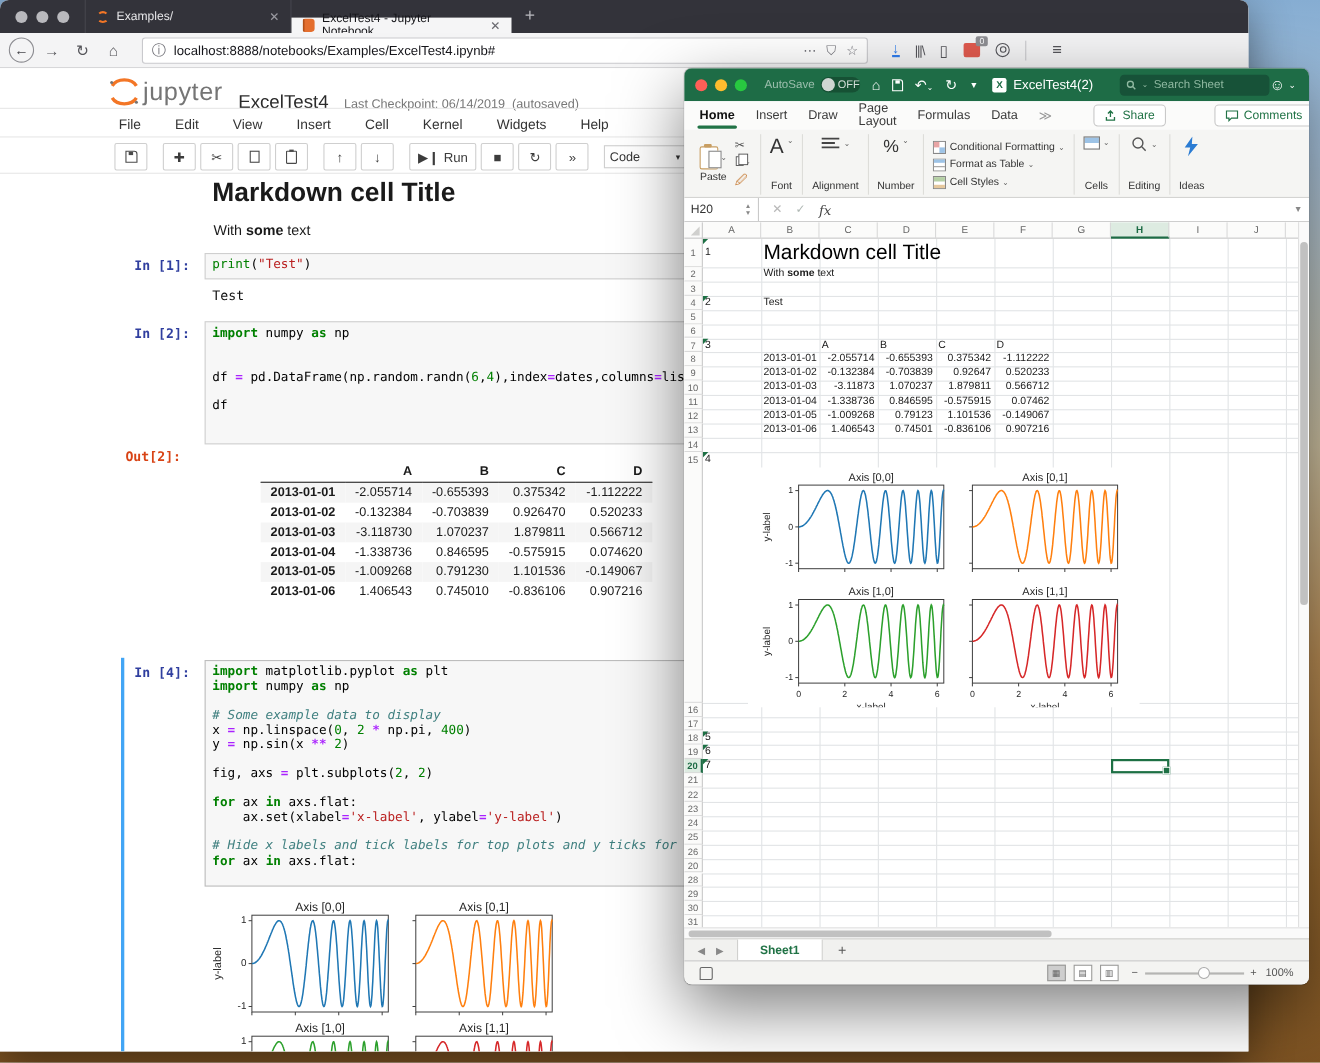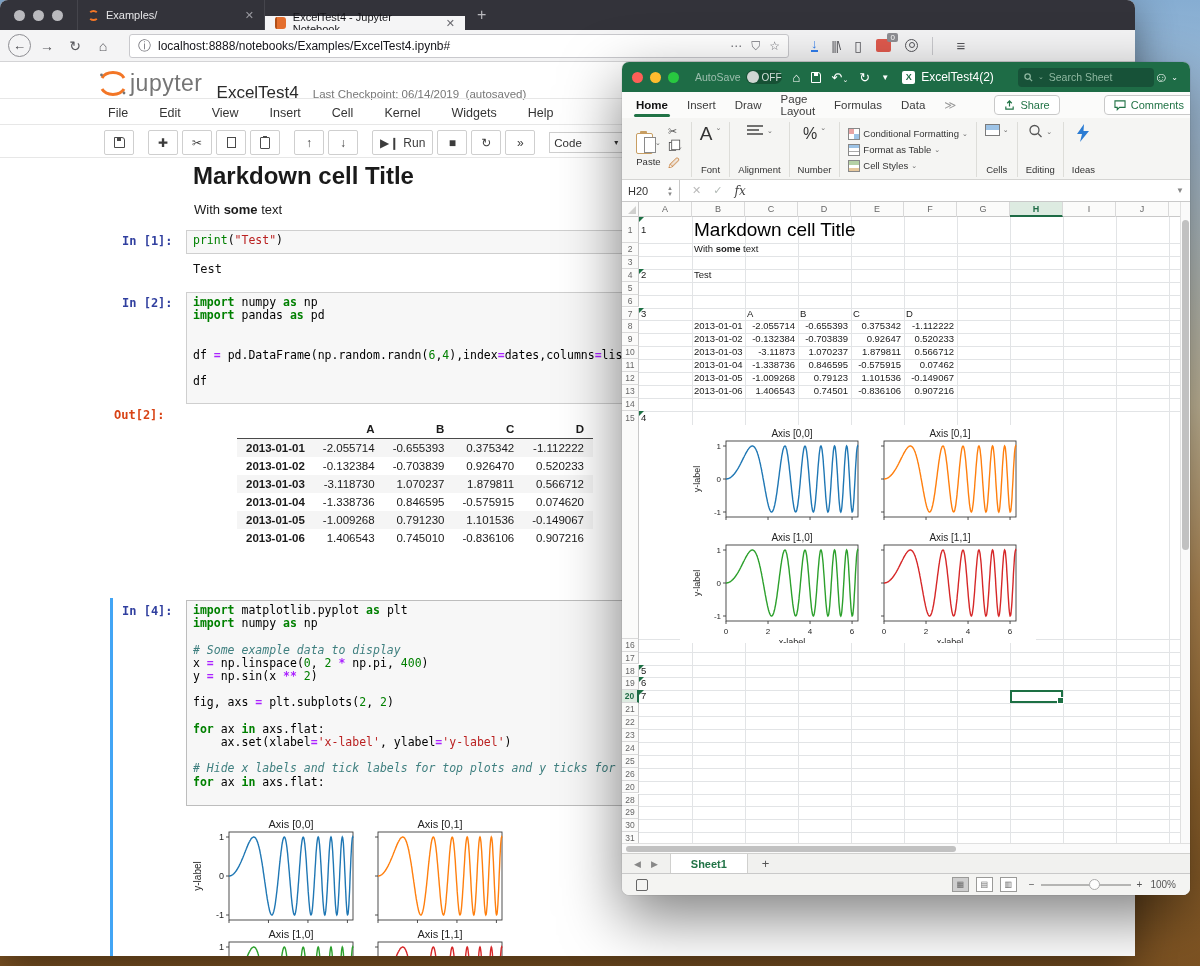--- a/index.html
+++ b/index.html
@@ -114,21 +114,21 @@
   .rb-big { font-size:19px; color:#333; line-height:20px; }
   .rb-chev { font-size:7px; color:#666; }
   .rb-row { display:flex; align-items:center; gap:3px; font-size:9.5px; color:#333; white-space:nowrap; }
   .paste-clip { width:17px; height:21px; border:1.5px solid #c89e62; border-radius:2px; position:relative; background:#fff; }
   .paste-clip:before { content:""; position:absolute; left:3px; top:-3px; width:7px; height:3px; background:#c89e62; border-radius:1px; }
   .paste-clip:after { content:""; position:absolute; right:-4px; top:3px; width:10px; height:14px; background:#fff; border:1px solid #8a8a8a; }
   .cells-ic { width:15px; height:12px; border:1px solid #7b7b7b; background:linear-gradient(180deg,#9dc3e6 50%,#fff 50%); }
   .ideas-bolt { color:#2b7cd3; font-size:17px; }
   .xl-formula { position:absolute; left:0; top:118px; right:0; height:22px; background:#fff; border-bottom:1px solid #c9c9c9;
     display:flex; align-items:center; font-size:11px; color:#333; }
-  .name-box { width:58px; height:100%; border-right:1px solid #c9c9c9; display:flex; align-items:center; padding:0 6px; gap:6px; }
+  .name-box { width:68px; height:100%; border-right:1px solid #c9c9c9; display:flex; align-items:center; padding:0 6px; gap:6px; }
   .fx-sym { font-family:"DejaVu Serif", serif; font-style:italic; font-size:12px; color:#444; }
   #xl-sheetarea { position:absolute; left:0; top:140px; width:558px; height:641px; background:#fff; overflow:hidden; }
   #xl-corner { position:absolute; left:0; top:0; width:17px; height:15px; background:#fbfbfa; border-right:1px solid #c9c9c9; border-bottom:1px solid #c9c9c9; z-index:4; }
   #xl-corner:after { content:""; position:absolute; right:2px; bottom:2px; border-left:8px solid transparent; border-bottom:8px solid #d0d0ce; }
   #xl-colheads { position:absolute; left:0; top:0; right:0; height:15px; background:#fbfbfa; border-bottom:1px solid #c9c9c9; z-index:3; }
   .xl-colhead { position:absolute; top:0; height:15px; font-size:9px; color:#666; text-align:center; line-height:14px; border-right:1px solid #d9d9d9; }
   .xl-colhead.sel { background:#ddebe1; color:#1d6b45; font-weight:bold; border-bottom:2px solid #1d6b45; }
   #xl-sheet { position:absolute; left:0; top:15px; right:0; height:626px; background:#fff; }
   .xl-rowhead { position:absolute; left:0; width:17px; background:#fbfbfa; border-right:1px solid #c9c9c9; border-bottom:1px solid #d9d9d9;
     font-size:8.5px; color:#666; text-align:center; z-index:3; }
@@ -278,21 +278,20 @@
 
       <div class="nb-prompt in-prompt" style="left:122px; top:172px;">In [1]:</div>
       <div class="code-box" id="code1" style="top:168px; height:24px;">
           <div class="cm-line"><span class="tok-f">print</span><span class="tok-t">(</span><span class="tok-s">"Test"</span><span class="tok-t">)</span></div>
         </div>
       <div class="nb-out-text" style="top:200px;">Test</div>
 
       <div class="nb-prompt in-prompt" style="left:122px; top:234px;">In [2]:</div>
       <div class="code-box" id="code2" style="top:230px; height:112px;">
           <div class="cm-line"><span class="tok-k">import</span><span class="tok-t"> numpy </span><span class="tok-k">as</span><span class="tok-t"> np</span></div>
-          <div class="cm-line"><span class="tok-k">import</span><span class="tok-t"> pandas </span><span class="tok-k">as</span><span class="tok-t"> pd</span></div>
           <div class="cm-line">&nbsp;</div>
           <div class="cm-line">&nbsp;</div>
           <div class="cm-line"><span class="tok-t">df </span><span class="tok-o">=</span><span class="tok-t"> pd.DataFrame(np.random.randn(</span><span class="tok-n">6</span><span class="tok-t">,</span><span class="tok-n">4</span><span class="tok-t">),index</span><span class="tok-o">=</span><span class="tok-t">dates,columns</span><span class="tok-o">=</span><span class="tok-t">lis</span></div>
           <div class="cm-line">&nbsp;</div>
           <div class="cm-line"><span class="tok-t">df</span></div>
         </div>
 
       <div class="nb-prompt out-prompt" style="left:114px; top:346px;">Out[2]:</div>
       <table id="df-table">
           <thead>

